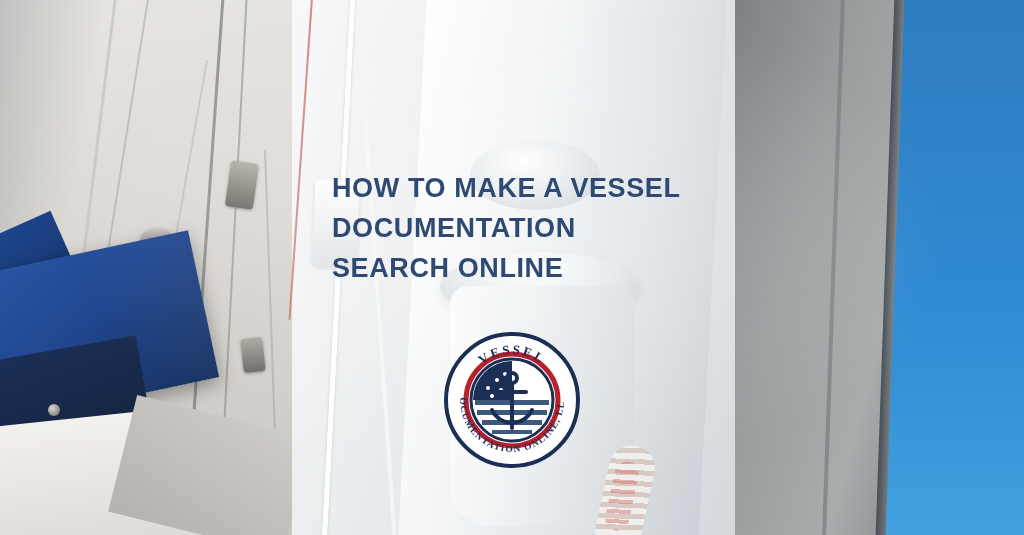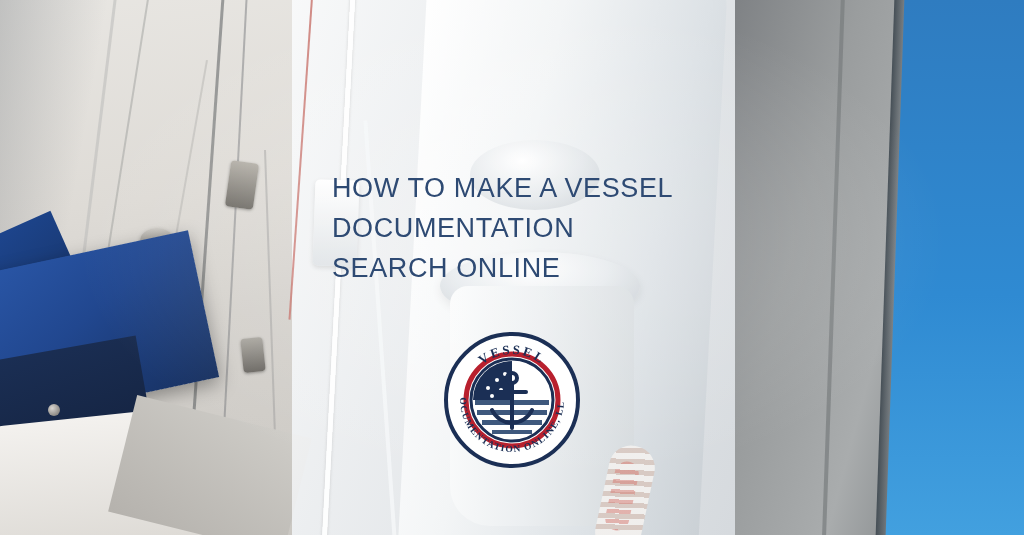--- a/index.html
+++ b/index.html
@@ -253,21 +253,21 @@
     padding-top: 168px;
     box-sizing: border-box;
   }
   .headline {
     width: 360px;
     margin: 0;
     color: #2e4a73;
     font-size: 27px;
     line-height: 40px;
     letter-spacing: 0.6px;
-    font-weight: 400;
+    font-weight: 700;
     text-transform: uppercase;
     text-align: left;
   }
 
   .logo {
     margin-top: 42px;
     width: 140px;
     height: 140px;
     position: relative;
   }

